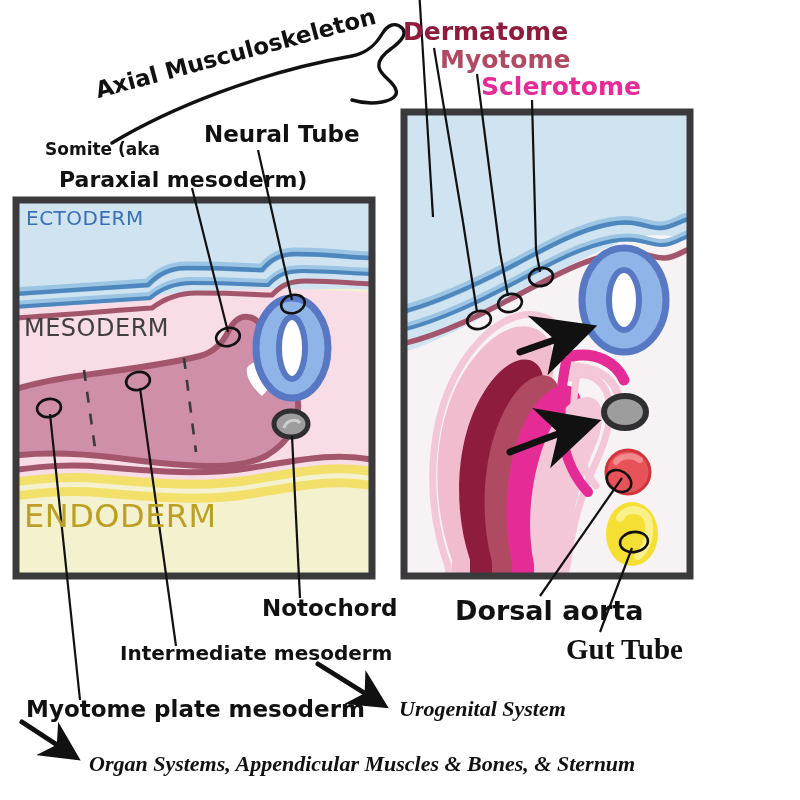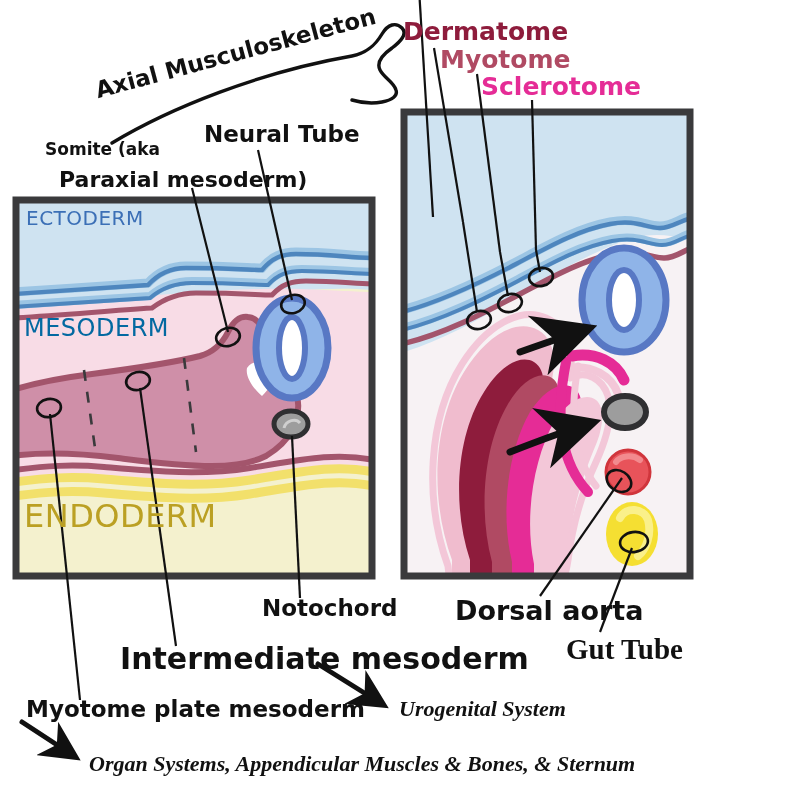--- a/index.html
+++ b/index.html
@@ -209,26 +209,26 @@
 <div class="lbl blk" style="left:45px;top:141px;font-size:17px;">Somite (aka</div>
 <div class="lbl blk" style="left:35px;top:168px;font-size:22px;margin-left:24px;">Paraxial mesoderm)</div>
 
 <div class="lbl blk" style="left:204px;top:122px;font-size:23px;">Neural Tube</div>
 
 <div class="lbl blk" style="left:403px;top:19px;font-size:25px;color:#8E1C3C;">Dermatome</div>
 <div class="lbl blk" style="left:440px;top:47px;font-size:25px;color:#B04A63;">Myotome</div>
 <div class="lbl blk" style="left:481px;top:74px;font-size:25px;color:#E52C96;">Sclerotome</div>
 
 <div class="lbl germ" style="left:26px;top:208px;font-size:20px;color:#3B6FB6;">ECTODERM</div>
-<div class="lbl germ" style="left:24px;top:316px;font-size:24px;color:#0369a1;">MESODERM</div>
+<div class="lbl germ" style="left:24px;top:316px;font-size:24px;color:#404040;">MESODERM</div>
 <div class="lbl germ" style="left:24px;top:500px;font-size:32px;color:#BBA023;">ENDODERM</div>
 
 <div class="lbl blk" style="left:262px;top:596px;font-size:23px;">Notochord</div>
 
-<div class="lbl blk" style="left:120px;top:643px;font-size:30px;">Intermediate mesoderm</div>
+<div class="lbl blk" style="left:120px;top:643px;font-size:20px;">Intermediate mesoderm</div>
 
 <div class="lbl blk" style="left:26px;top:697px;font-size:23px;">Myotome plate mesoderm</div>
 
 <div class="lbl ital" style="left:399px;top:697px;font-size:22px;">Urogenital System</div>
 
 <div class="lbl ital" style="left:89px;top:752px;font-size:22px;">Organ Systems, Appendicular Muscles &amp; Bones, &amp; Sternum</div>
 
 <div class="lbl blk" style="left:455px;top:597px;font-size:27px;">Dorsal aorta</div>
 
 <div class="lbl blk" style="left:566px;top:634px;font-size:29px;font-family:Liberation Serif, serif;">Gut Tube</div>

